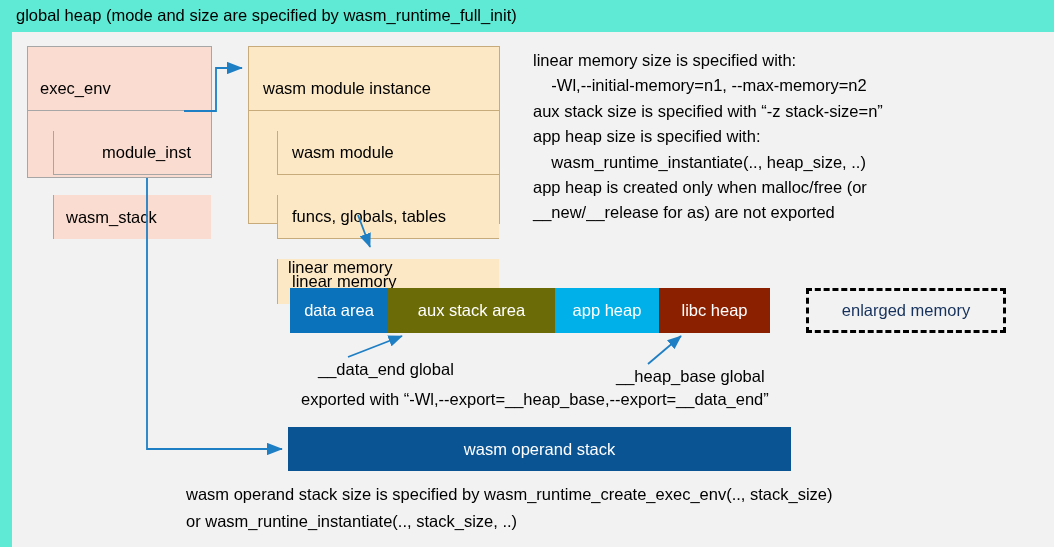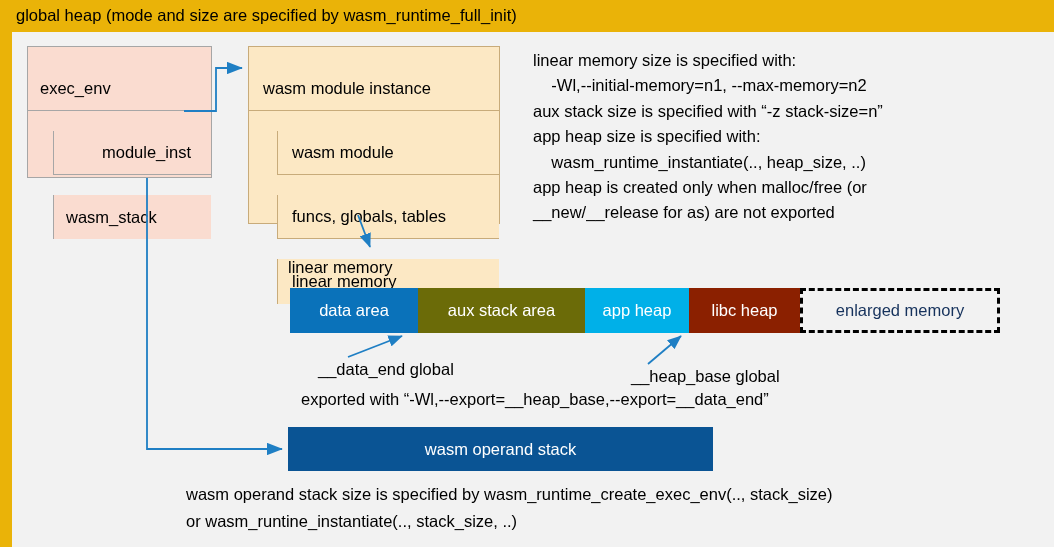--- a/index.html
+++ b/index.html
@@ -8,21 +8,21 @@
     background: #ffffff;
   }
   body {
     font-family: "Liberation Sans", "DejaVu Sans", sans-serif;
     color: #000000;
   }
   #canvas {
     position: relative;
     width: 1054px;
     height: 547px;
-    background: #eab308;
+    background: #5eead4;
     overflow: hidden;
   }
   
   #gray-panel {
     position: absolute;
     left: 12px;
     top: 32px;
     width: 1042px;
     height: 515px;
     background: #f2f2f2;
@@ -145,29 +145,29 @@
   }
 
   
   .global-label {
     position: absolute;
     font-size: 16.5px;
     color: #000;
     white-space: nowrap;
   }
   #data-end-label  { left: 318px; top: 360px; }
-  #heap-base-label { left: 631px; top: 367px; }
+  #heap-base-label { left: 616px; top: 367px; }
   #exported-with-label { left: 301px; top: 390px; }
 
   
   #operand-stack-bar {
     position: absolute;
     left: 288px;
     top: 427px;
-    width: 425px;
+    width: 503px;
     height: 44px;
     background: #0a5494;
     display: flex;
     align-items: center;
     justify-content: center;
     font-size: 16.5px;
     color: #ffffff;
     white-space: nowrap;
   }
 
@@ -218,25 +218,25 @@
     -Wl,--initial-memory=n1, --max-memory=n2
 aux stack size is specified with “-z stack-size=n”
 app heap size is specified with:
     wasm_runtime_instantiate(.., heap_size, ..)
 app heap is created only when malloc/free (or
 __new/__release for as) are not exported</div>
 
   <div id="linear-memory-caption">linear memory</div>
 
   <div id="memory-bar">
-    <div class="mem-seg" style="width: 128px; background: rgb(10, 114, 186);">data area</div>
+    <div class="mem-seg" style="width: 98px; background: rgb(10, 114, 186);">data area</div>
     <div class="mem-seg" style="width: 167px; background: rgb(107, 107, 8);">aux stack area</div>
     <div class="mem-seg" style="width: 104px; background: rgb(0, 176, 232);">app heap</div>
     <div class="mem-seg" style="width: 111px; background: rgb(139, 32, 0);">libc heap</div>
-    <div class="mem-seg dashed" style="width: 200px; background: rgb(242, 242, 242); border-color: rgb(0, 0, 0); color: rgb(22, 50, 92);">enlarged memory</div>
+    <div class="mem-seg dashed" style="width: 200px; background: rgb(242, 242, 242); border-color: rgb(0, 0, 0); color: rgb(22, 50, 92); margin-left: 36px;">enlarged memory</div>
   </div>
 
   <div class="global-label" id="data-end-label">__data_end global</div>
   <div class="global-label" id="heap-base-label">__heap_base global</div>
   <div class="global-label" id="exported-with-label">exported with “-Wl,--export=__heap_base,--export=__data_end”</div>
 
   <div id="operand-stack-bar" style="background: rgb(10, 84, 148);">wasm operand stack</div>
 
   <div id="operand-stack-notes">wasm operand stack size is specified by wasm_runtime_create_exec_env(.., stack_size)
 or wasm_runtine_instantiate(.., stack_size, ..)</div>

